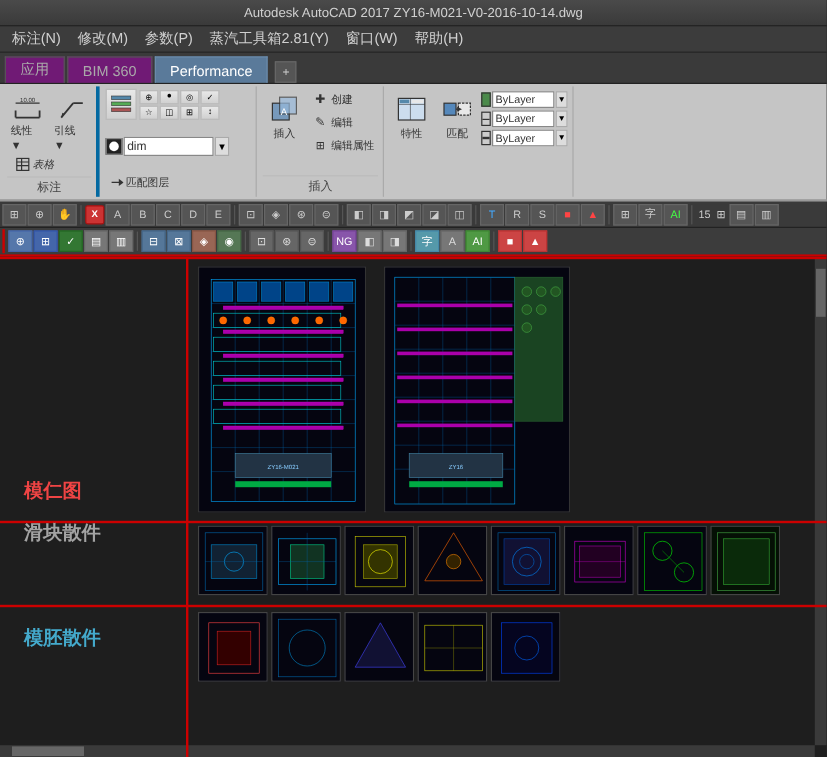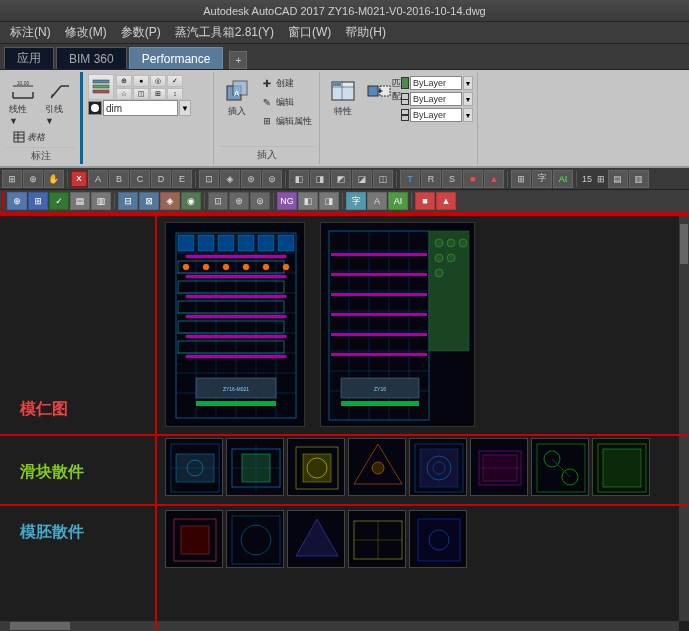--- a/index.html
+++ b/index.html
@@ -52,21 +52,21 @@
       border-bottom: 1px solid #222;
     }
     .tab {
       height: 22px;
       padding: 0 12px;
       display: flex;
       align-items: center;
       font-size: 12px;
       color: #aaa;
       cursor: pointer;
-      background: #0f172a;
+      background: #701a75;
       border: 1px solid #555;
       border-bottom: none;
       margin-right: 2px;
     }
     .tab.active {
       background: #5a7a9a;
       color: #fff;
       border-color: #6a8aaa;
     }
     .tab-small-btn {
@@ -222,21 +222,21 @@
               <line x1="5" y1="1" x2="5" y2="11" stroke="#333" stroke-width="1"></line>
             </svg>
         </div>
         <span>表格</span>
       </div>
     </div>
     <div class="ribbon-section-label">标注</div>
   </div>
 
   <div class="ribbon-section" style="display:flex;flex-direction:column;padding:2px 4px;border-right:1px solid #aaa;min-width:130px;">
-    <div style="display:flex;flex-direction:column;gap:0;flex:1;">
+    <div style="display:flex;flex-direction:column;gap:14px;flex:1;">
 
       <div style="display:flex;align-items:center;gap:2px;">
         <div style="width:26px;height:26px;background:linear-gradient(to bottom,#e8e8e8,#d0d0d0);border:1px solid #bbb;display:flex;align-items:center;justify-content:center;cursor:pointer;">
           <svg width="20" height="20" viewBox="0 0 20 20">
             <rect x="2" y="3" width="16" height="3" fill="#5588aa" stroke="#333" stroke-width="0.5"></rect>
             <rect x="2" y="8" width="16" height="3" fill="#55aa55" stroke="#333" stroke-width="0.5"></rect>
             <rect x="2" y="13" width="16" height="3" fill="#aa5555" stroke="#333" stroke-width="0.5"></rect>
           </svg>
         </div>
 
@@ -260,20 +260,29 @@
         <div style="width:14px;height:14px;background:#222;border:1px solid #888;display:flex;align-items:center;justify-content:center;">
           <div style="width:8px;height:8px;background:#fff;border-radius:50%;"></div>
         </div>
         <div style="width:75px;height:16px;background:#fff;border:1px solid #888;display:flex;align-items:center;padding:0 2px;font-size:10px;color:#333;cursor:pointer;">
           <span>dim</span>
         </div>
         <div style="width:12px;height:16px;background:#ddd;border:1px solid #aaa;display:flex;align-items:center;justify-content:center;font-size:8px;cursor:pointer;">▼</div>
       </div>
 
       <div style="display:flex;flex-direction:column;gap:1px;">
+        <div style="display:flex;align-items:center;gap:2px;height:16px;cursor:pointer;font-size:9px;color:#333;border:1px solid transparent;padding:0 2px;white-space:nowrap;">
+          <div style="width:12px;height:12px;display:flex;align-items:center;justify-content:center;">
+              <svg width="12" height="12">
+                <line x1="2" y1="6" x2="10" y2="6" stroke="#333" stroke-width="1"></line>
+                <polygon points="8,3 12,6 8,9" fill="#333"></polygon>
+              </svg>
+            </div>
+          <span>匹配图层</span>
+        </div>
       </div>
     </div>
   </div>
 
   <div class="ribbon-section" style="display:flex;flex-direction:column;padding:2px 4px;border-right:1px solid #aaa;min-width:80px;">
     <div style="display:flex;gap:2px;flex:1;align-items:flex-start;">
       <div style="display:flex;flex-direction:column;align-items:center;width:36px;cursor:pointer;border:1px solid transparent;padding:2px;font-size:9px;color:#333;text-align:center;">
         <div style="width:28px;height:28px;display:flex;align-items:center;justify-content:center;">
           <svg width="26" height="26" viewBox="0 0 26 26">
             <rect x="3" y="8" width="14" height="14" fill="#7799bb" stroke="#333" stroke-width="1"></rect>
@@ -308,21 +317,21 @@
           <svg width="26" height="26" viewBox="0 0 26 26">
             <rect x="2" y="4" width="22" height="18" fill="#ccddee" stroke="#333" stroke-width="1"></rect>
             <line x1="2" y1="9" x2="24" y2="9" stroke="#333" stroke-width="0.5"></line>
             <line x1="12" y1="4" x2="12" y2="22" stroke="#333" stroke-width="0.5"></line>
             <rect x="3" y="5" width="8" height="3" fill="#5588aa"></rect>
             <rect x="13" y="5" width="10" height="3" fill="#e8e8e8"></rect>
           </svg>
         </div>
         <span>特性</span>
       </div>
-      <div style="display:flex;flex-direction:row;align-items:flex-start;width:36px;cursor:pointer;border:1px solid transparent;padding:2px;font-size:9px;color:#333;text-align:center;">
+      <div style="display:flex;flex-direction:column;align-items:center;width:36px;cursor:pointer;border:1px solid transparent;padding:2px;font-size:9px;color:#333;text-align:center;">
         <div style="width:28px;height:28px;display:flex;align-items:center;justify-content:center;">
           <svg width="26" height="26" viewBox="0 0 26 26">
             <rect x="2" y="8" width="10" height="10" fill="#5588bb" stroke="#333" stroke-width="1"></rect>
             <rect x="14" y="8" width="10" height="10" fill="#e8e8e8" stroke="#333" stroke-width="1" stroke-dasharray="2,1"></rect>
             <line x1="12" y1="13" x2="14" y2="13" stroke="#333" stroke-width="1"></line>
             <polygon points="13,11 17,13 13,15" fill="#333"></polygon>
           </svg>
         </div>
         <span>匹配</span>
       </div>
@@ -435,21 +444,21 @@
   <div style="position:absolute;top:0;left:155px;width:2px;height:100%;background:#cc0000;z-index:5;"></div>
 
   <div style="position:absolute;top:0;left:0;right:0;height:2px;background:#cc0000;z-index:5;"></div>
 
   <div style="position:absolute;top:185px;left:20px;color:#ef4444;font-size:16px;font-weight:bold;z-index:6;">
     <span>模仁图</span>
   </div>
 
   <div style="position:absolute;top:220px;left:0;right:0;height:2px;background:#cc0000;z-index:5;"></div>
 
-  <div style="position:absolute;top:248px;left:20px;color:#84cc16;font-size:16px;font-weight:bold;z-index:6;">
+  <div style="position:absolute;top:220px;left:20px;color:#a3a3a3;font-size:16px;font-weight:bold;z-index:6;">
     <span>滑块散件</span>
   </div>
 
   <div style="position:absolute;top:290px;left:0;right:0;height:2px;background:#cc0000;z-index:5;"></div>
 
   <div style="position:absolute;top:308px;left:20px;color:#44aacc;font-size:16px;font-weight:bold;z-index:6;">
     <span>模胚散件</span>
   </div>
 
   <div style="position:absolute;top:8px;left:165px;width:140px;height:205px;background:#0a0a1a;border:1px solid #333;overflow:hidden;">

